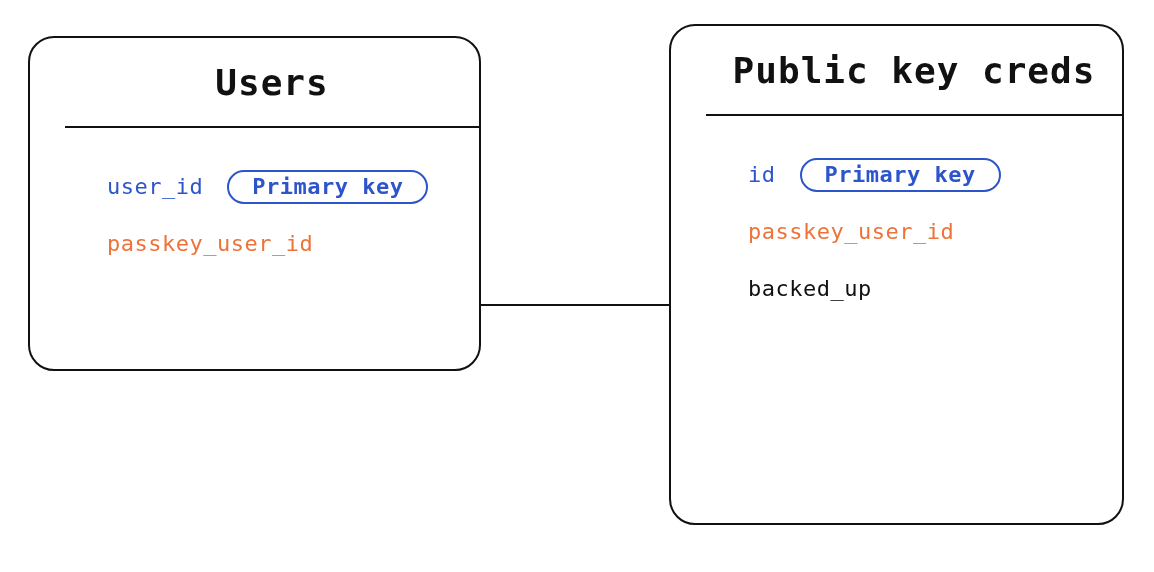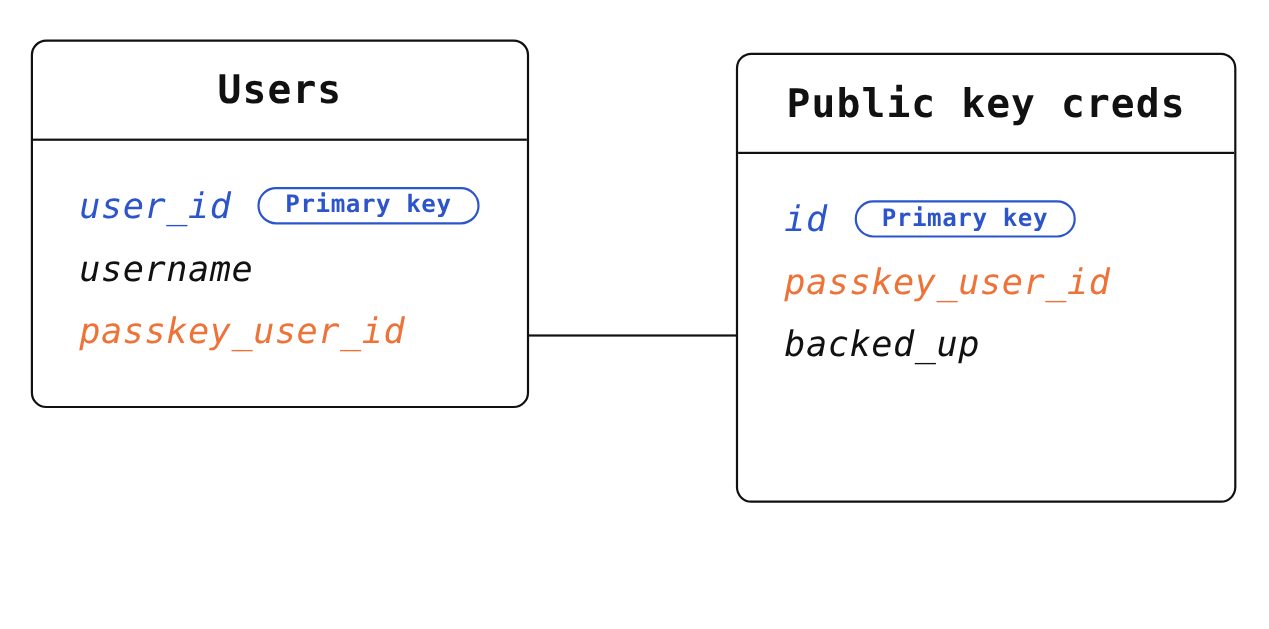--- a/index.html
+++ b/index.html
@@ -13,34 +13,35 @@
     height: 572px;
     background: var(--background, #ffffff);
     font-family: "DejaVu Sans Mono", "Liberation Mono", monospace;
     color: var(--line-black, #111111);
     overflow: hidden;
   }
   .table-box {
     position: absolute;
     background: #ffffff;
     border: 2px solid var(--line-black, #111111);
-    border-radius: 14px;
+    border-radius: 26px;
     box-sizing: border-box;
+    padding-left: 35px;
   }
   .table-box.users {
     left: 28px;
     top: 36px;
     width: 453px;
     height: 335px;
   }
   .table-box.creds {
     left: 669px;
-    top: 48px;
+    top: 24px;
     width: 455px;
-    height: 409px;
+    height: 501px;
   }
   .table-header {
     height: 90px;
     border-bottom: 2px solid var(--line-black, #111111);
     display: flex;
     align-items: center;
     justify-content: center;
     box-sizing: border-box;
   }
   .table-title {
@@ -53,24 +54,23 @@
   .table-body {
     padding: 30px 0 0 42px;
   }
   .field-row {
     height: 57px;
     display: flex;
     align-items: center;
     white-space: nowrap;
   }
   .field-name {
-    font-size: 32px;
+    font-size: 22px;
     letter-spacing: 0.5px;
     line-height: 1;
-    font-style: italic;
   }
   .fc-black  { color: var(--line-black, #111111); }
   .fc-blue   { color: var(--primary-key-blue, #2d55cb); }
   .fc-orange { color: var(--foreign-key-orange, #ed7339); }
   .pk-badge {
     display: inline-flex;
     align-items: center;
     justify-content: flex-start;
     margin-left: 24px;
     height: 34px;
@@ -107,23 +107,20 @@
       <span class="table-title">Users</span>
     </div>
     <div class="table-body">
       <div class="field-row">
         <span class="field-name fc-blue">user_id</span>
         <span class="pk-badge">
           <span class="pk-badge-label">Primary key</span>
         </span>
       </div>
       <div class="field-row">
-        <span class="field-name fc-black">username</span>
-      </div>
-      <div class="field-row">
         <span class="field-name fc-orange">passkey_user_id</span>
       </div>
     </div>
   </div>
 
   <div class="table-box creds">
     <div class="table-header">
       <span class="table-title">Public key creds</span>
     </div>
     <div class="table-body">

